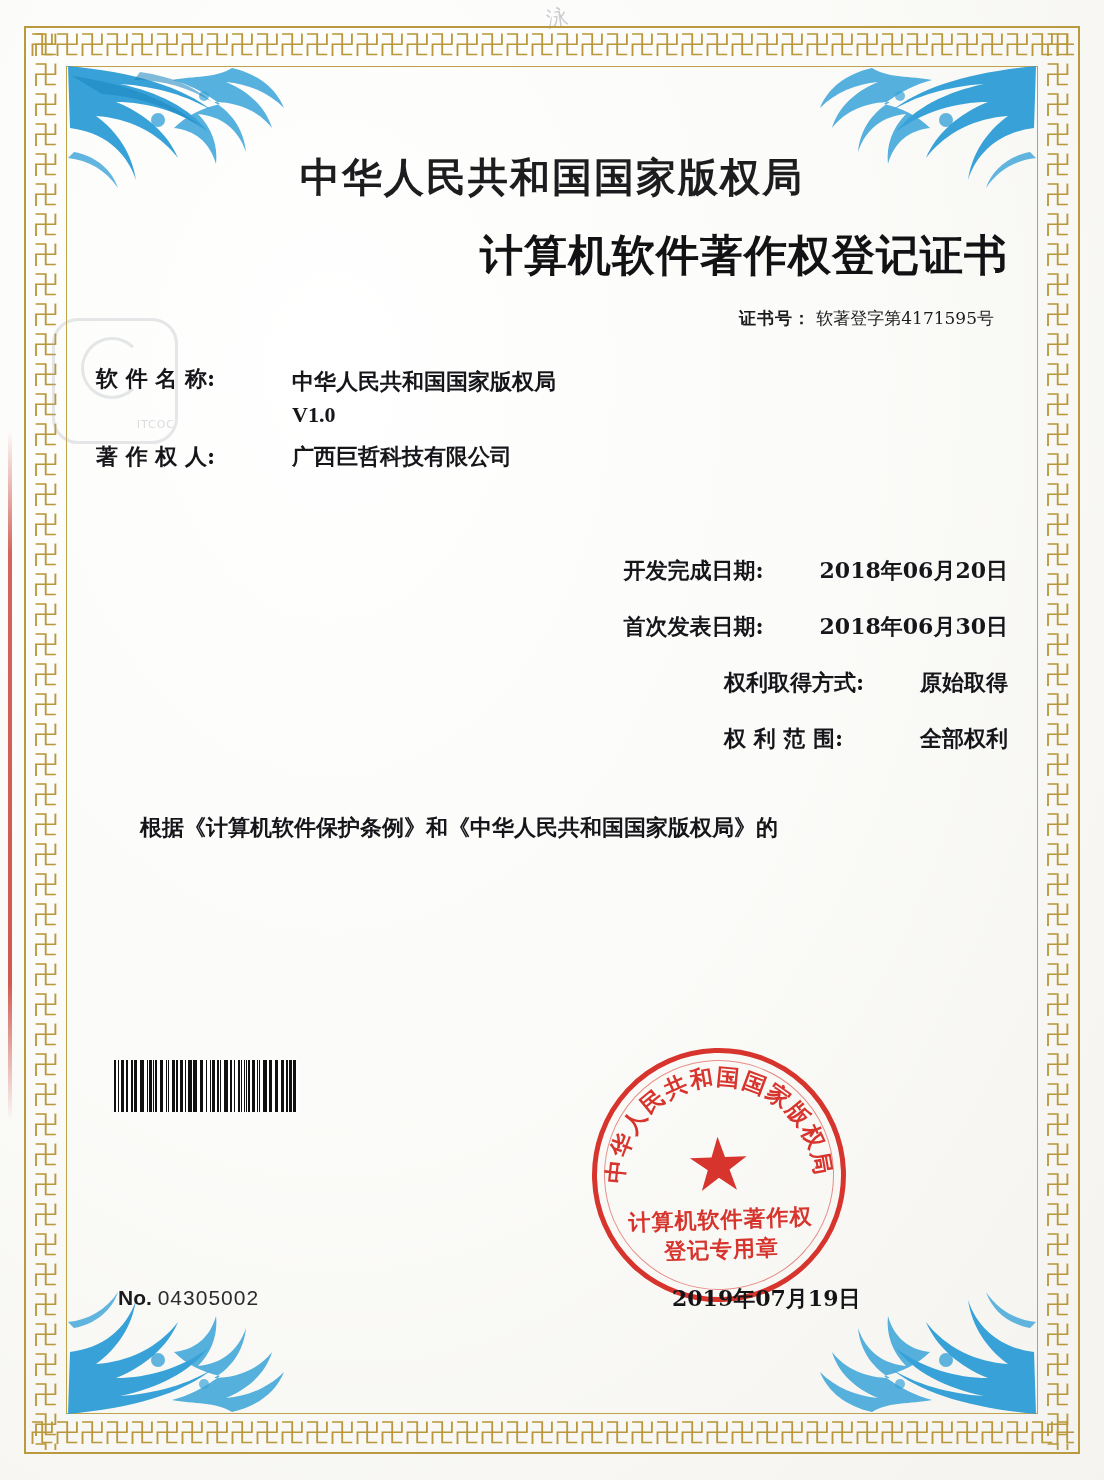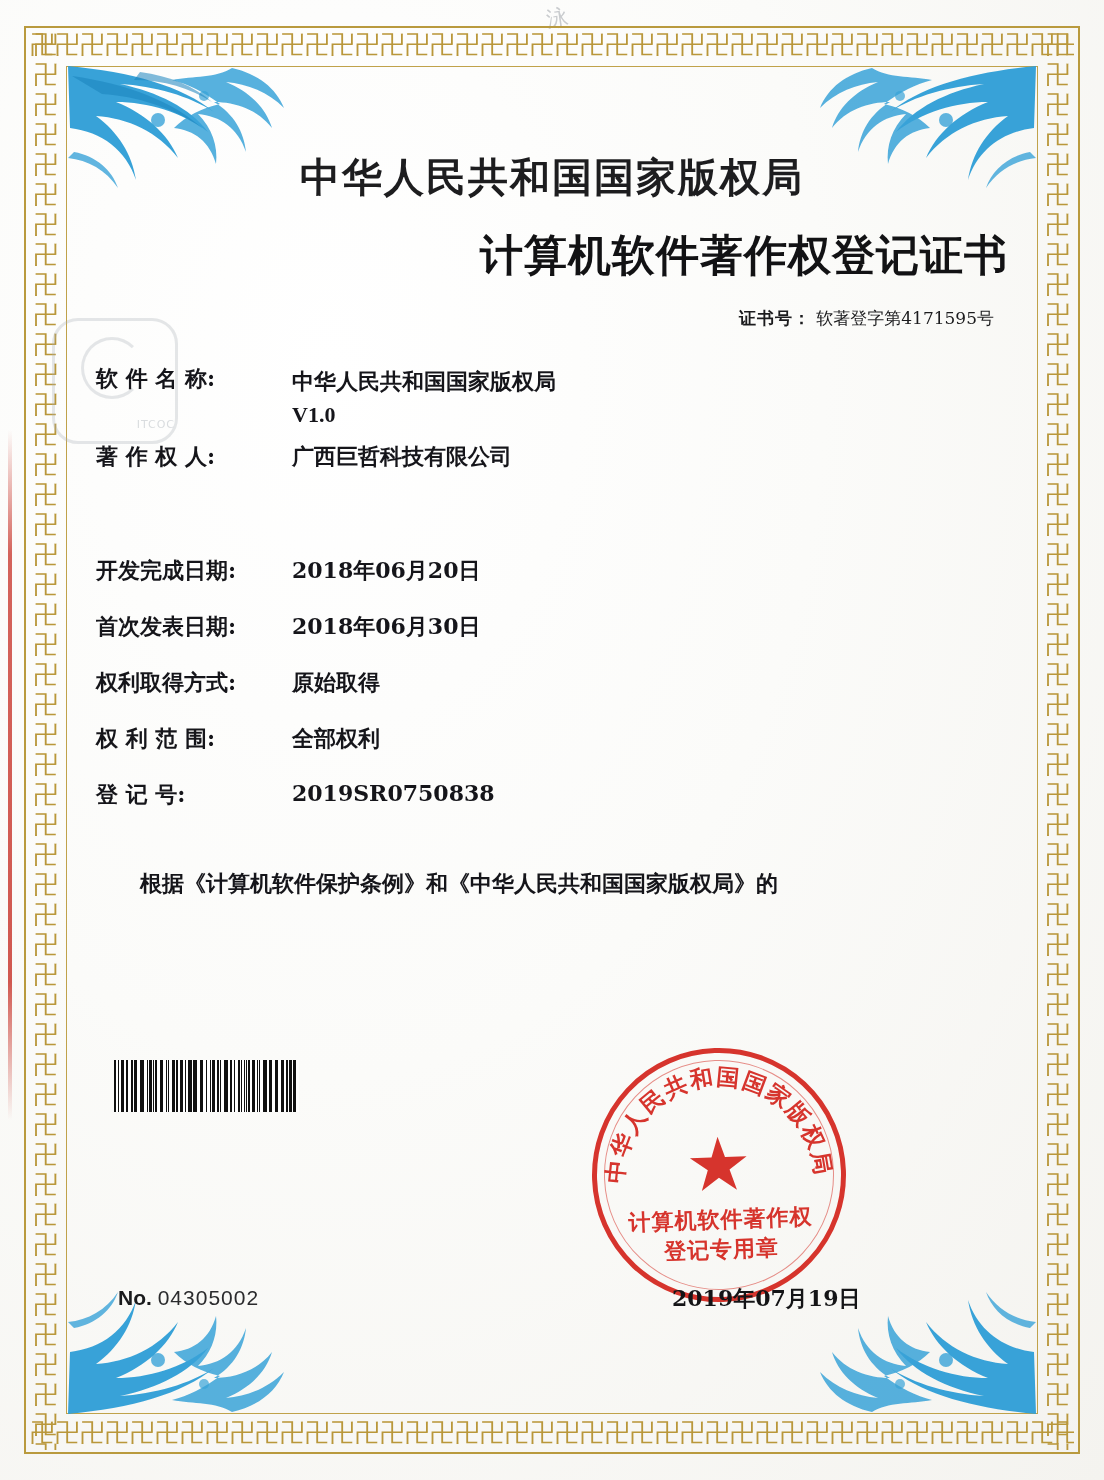--- a/index.html
+++ b/index.html
@@ -190,21 +190,21 @@
   }
   .row .val {
     font-size: 22px;
     color: #15151a;
     font-family: "DejaVu Serif", serif;
     font-weight: bold;
   }
   .row.name .val { line-height: 1.55; }
   .row.name { margin-bottom: 10px; }
   .row.holder { margin-bottom: 84px; }
-  .row.dates { margin-bottom: 26px; }
+  .row.dates { margin-bottom: 26px; justify-content: flex-end; }
 
   .val-mono {
     font-family: "Liberation Serif", serif;
   }
 
   .statement {
     margin-top: 52px;
     font-size: 22px;
     line-height: 1.95;
     color: #15151a;
@@ -519,24 +519,20 @@
       <div class="row dates">
         <div class="lab">权利取得方式:</div>
         <div class="val">原始取得</div>
       </div>
 
       <div class="row dates">
         <div class="lab">权 利 范 围:</div>
         <div class="val">全部权利</div>
       </div>
 
-      <div class="row dates">
-        <div class="lab">登 记 号:</div>
-        <div class="val val-mono">2019SR0750838</div>
-      </div>
 
     </div>
 
     <div class="statement">
       <p class="indent">根据《计算机软件保护条例》和《中华人民共和国国家版权局》的</p>
     </div>
 
   </div>
 
   <div class="barcode">

